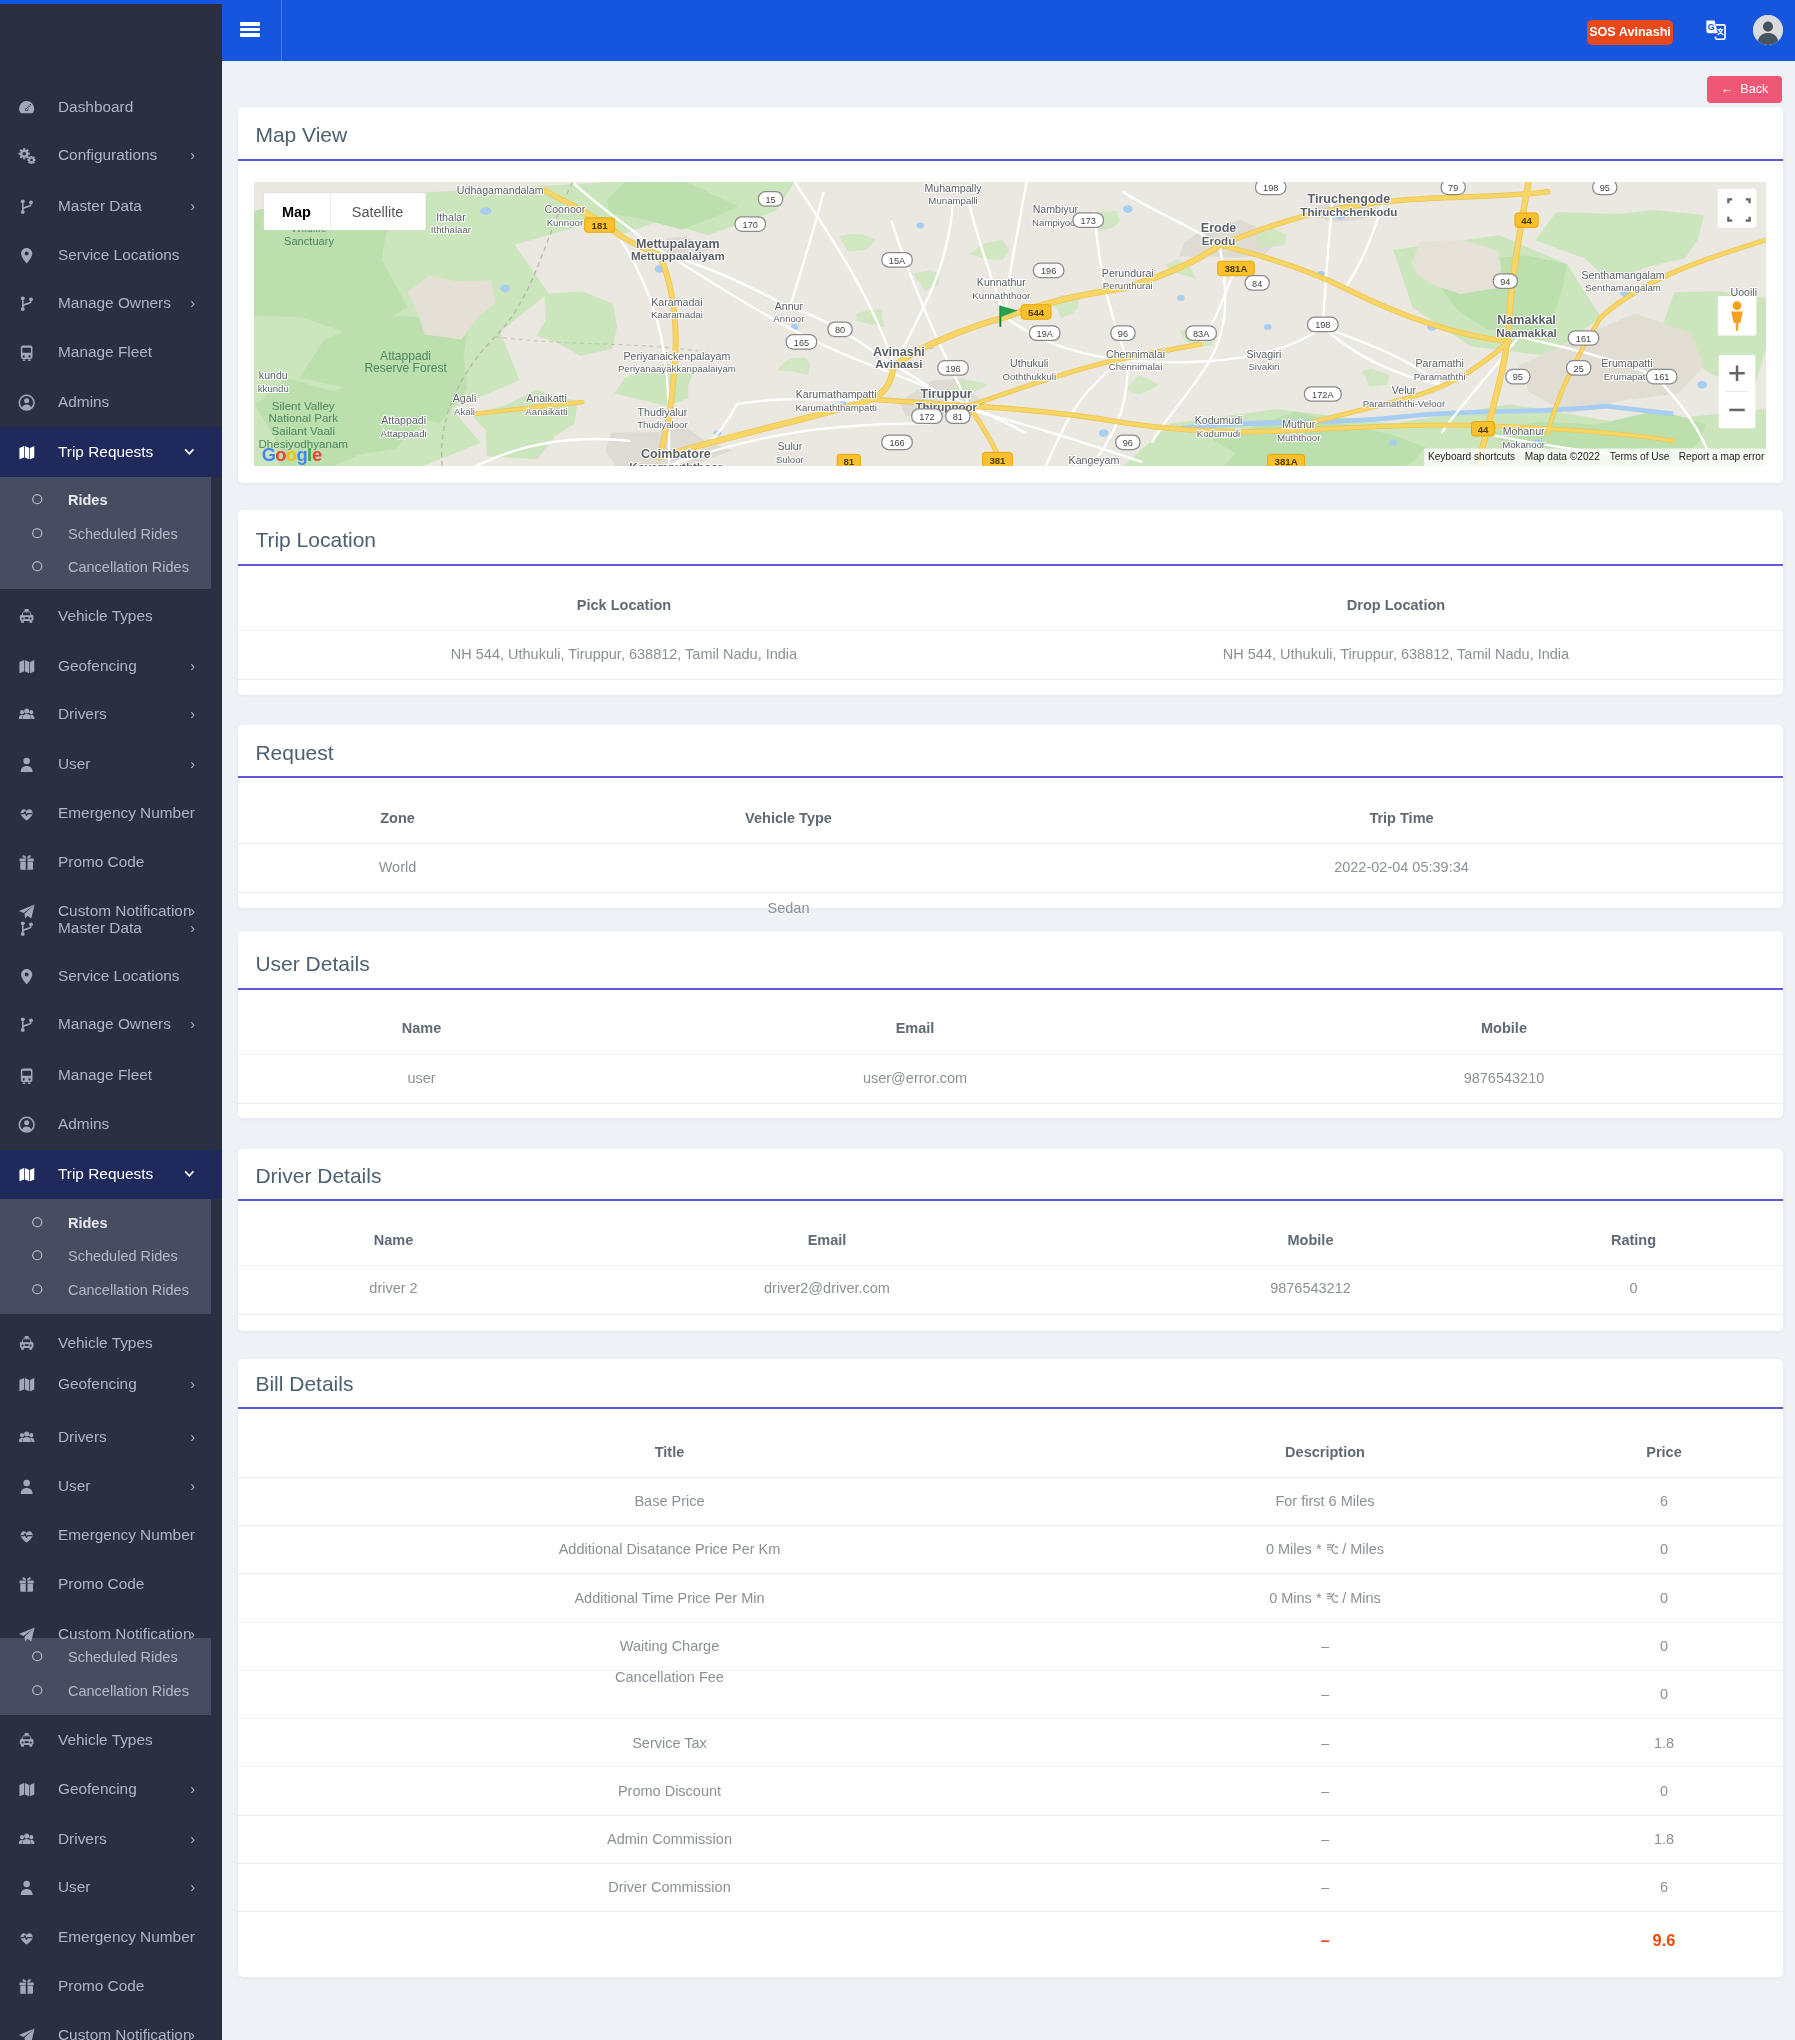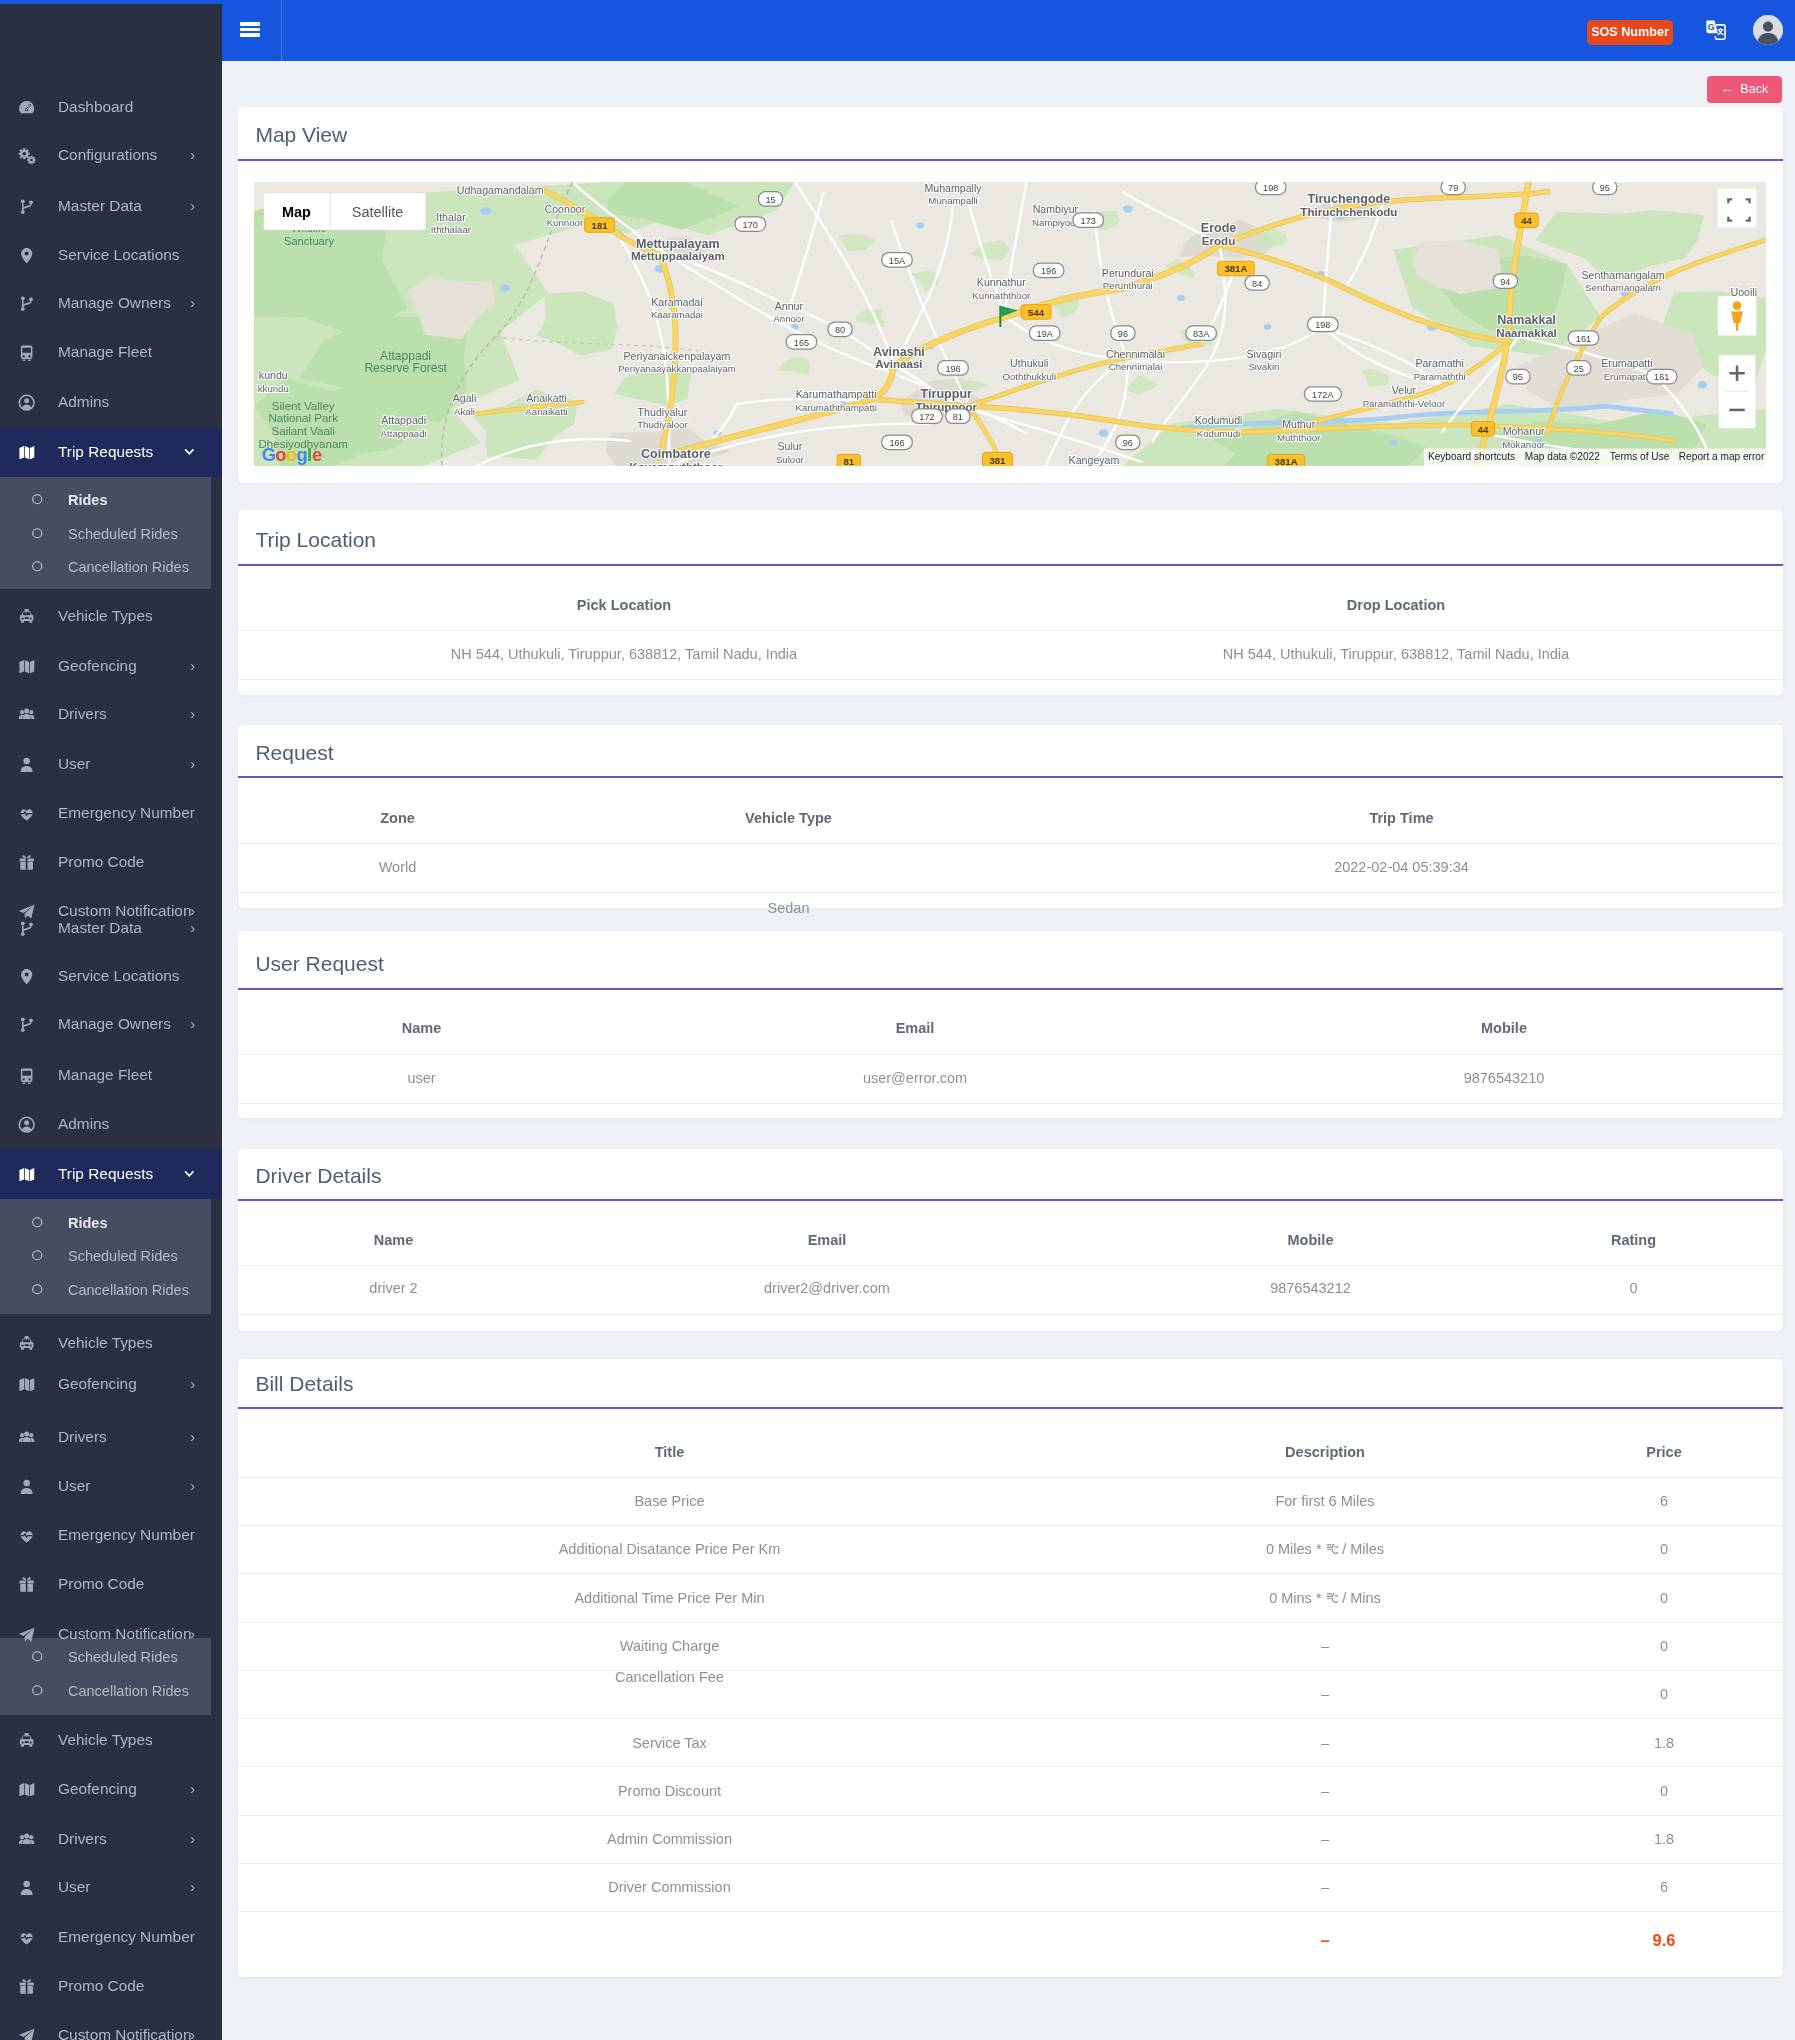--- a/index.html
+++ b/index.html
@@ -453,21 +453,21 @@
       <span class="sarr">›</span>
     </div>
 </div>
 <div class="topbar">
     <div class="tb-sep"></div>
     <div class="hamb">
       <div></div>
       <div></div>
       <div></div>
     </div>
-    <div class="sos">SOS Number</div>
+    <div class="sos">SOS Avinashi</div>
 <svg style="position:absolute;right:70px;top:19.3px" width="22" height="22" viewBox="0 0 23 23">
       <path fill="#fff" d="M2.5,1.5 h8.5 l3.5,13.5 h-9.5 a2.5,2.5 0 0 1 -2.5,-2.5 z"></path>
       <text x="7.6" y="11.6" font-size="9.5" font-weight="bold" fill="#1656df" text-anchor="middle">G</text>
       <path fill="none" stroke="#fff" stroke-width="1.7" d="M12.5,6.2 h8 a1.5,1.5 0 0 1 1.5,1.5 v12 a1.5,1.5 0 0 1 -1.5,1.5 h-7 a1.5,1.5 0 0 1 -1.5,-1.5 v-1.5"></path>
       <g stroke="#fff" stroke-width="1.2" fill="none">
         <path d="M14.2,11 h6 M17.2,9.6 v1.4 M19.3,11 c-1,3 -3,4.6 -5,5.6 M15.3,11 c0.8,2.6 2.7,4.4 4.9,5.6"></path>
       </g>
     </svg>
 <div class="avatar"><svg width="30" height="30" viewBox="0 0 31 31">
         <circle cx="15.5" cy="15.5" r="15.5" fill="#d9dbde"></circle>
@@ -821,21 +821,21 @@
     <div class="hcell" style="left:0px;width:319px;top:85px;">Zone</div>
     <div class="hcell" style="left:319px;width:463px;top:85px;">Vehicle Type</div>
     <div class="hcell" style="left:782px;width:763px;top:85px;">Trip Time</div>
     <div class="rborder" style="top:118px"></div>
     <div class="dcell" style="left:0px;width:319px;top:134px;">World</div>
     <div class="dcell" style="left:319px;width:463px;top:134px;margin-top:41px;">Sedan</div>
     <div class="dcell" style="left:782px;width:763px;top:134px;">2022-02-04 05:39:34</div>
     <div class="rborder" style="top:167px"></div>
   </div>
 <div class="card" style="top:931px;width:1545px;height:187px">
-    <div class="ctitle" style="top:20px">User Request</div>
+    <div class="ctitle" style="top:20px">User Details</div>
     <div class="cline" style="top:57px"></div>
     <div class="hcell" style="left:0px;width:367px;top:89px;">Name</div>
     <div class="hcell" style="left:367px;width:620px;top:89px;">Email</div>
     <div class="hcell" style="left:987px;width:558px;top:89px;">Mobile</div>
     <div class="rborder" style="top:123px"></div>
     <div class="dcell" style="left:0px;width:367px;top:139px;">user</div>
     <div class="dcell" style="left:367px;width:620px;top:139px;">user@error.com</div>
     <div class="dcell" style="left:987px;width:558px;top:139px;">9876543210</div>
     <div class="rborder" style="top:172px"></div>
   </div>

